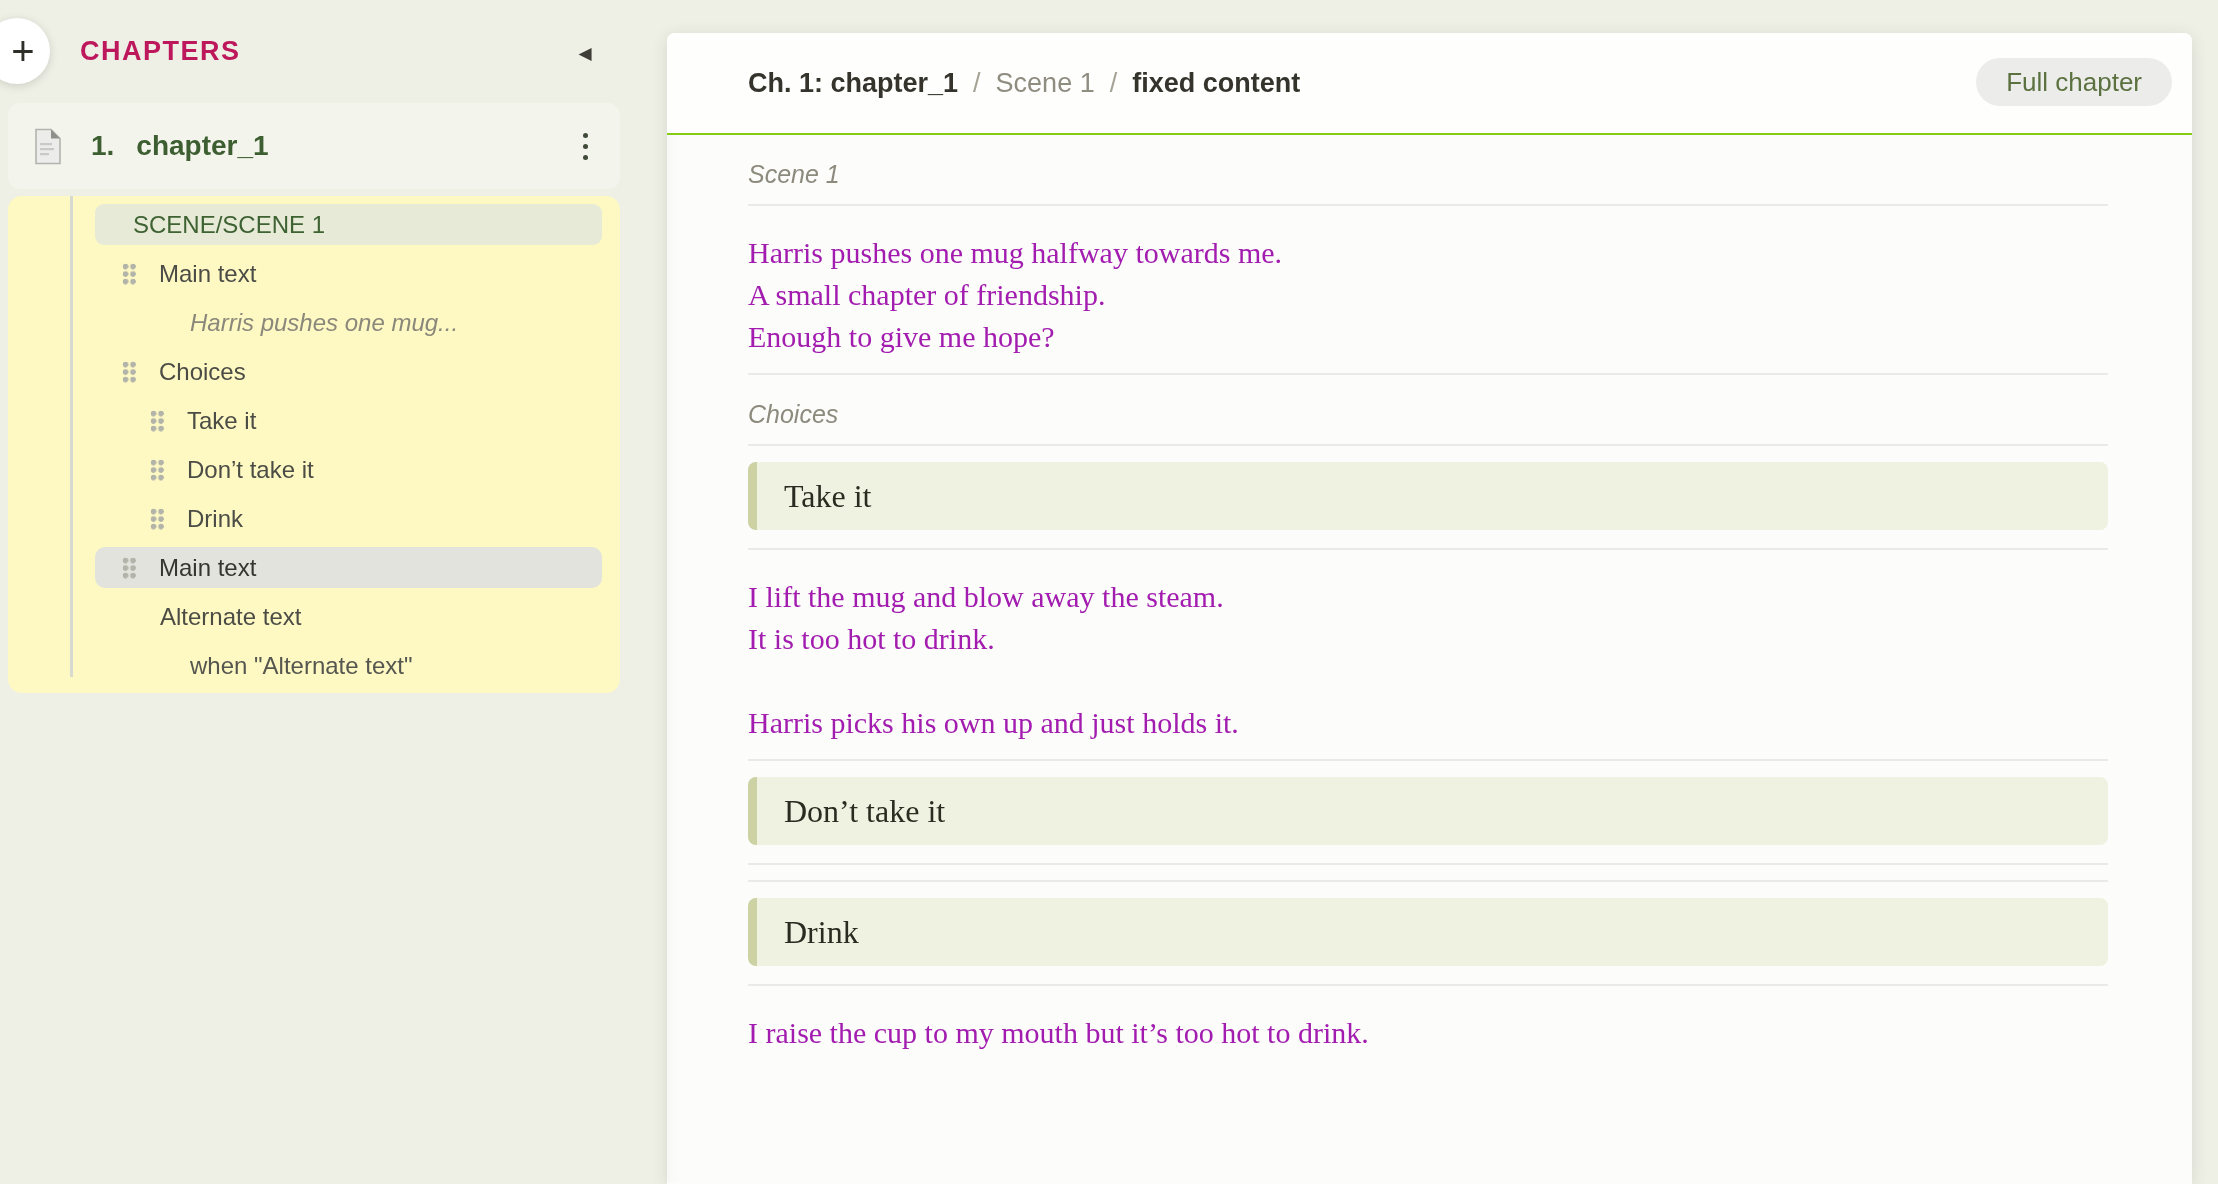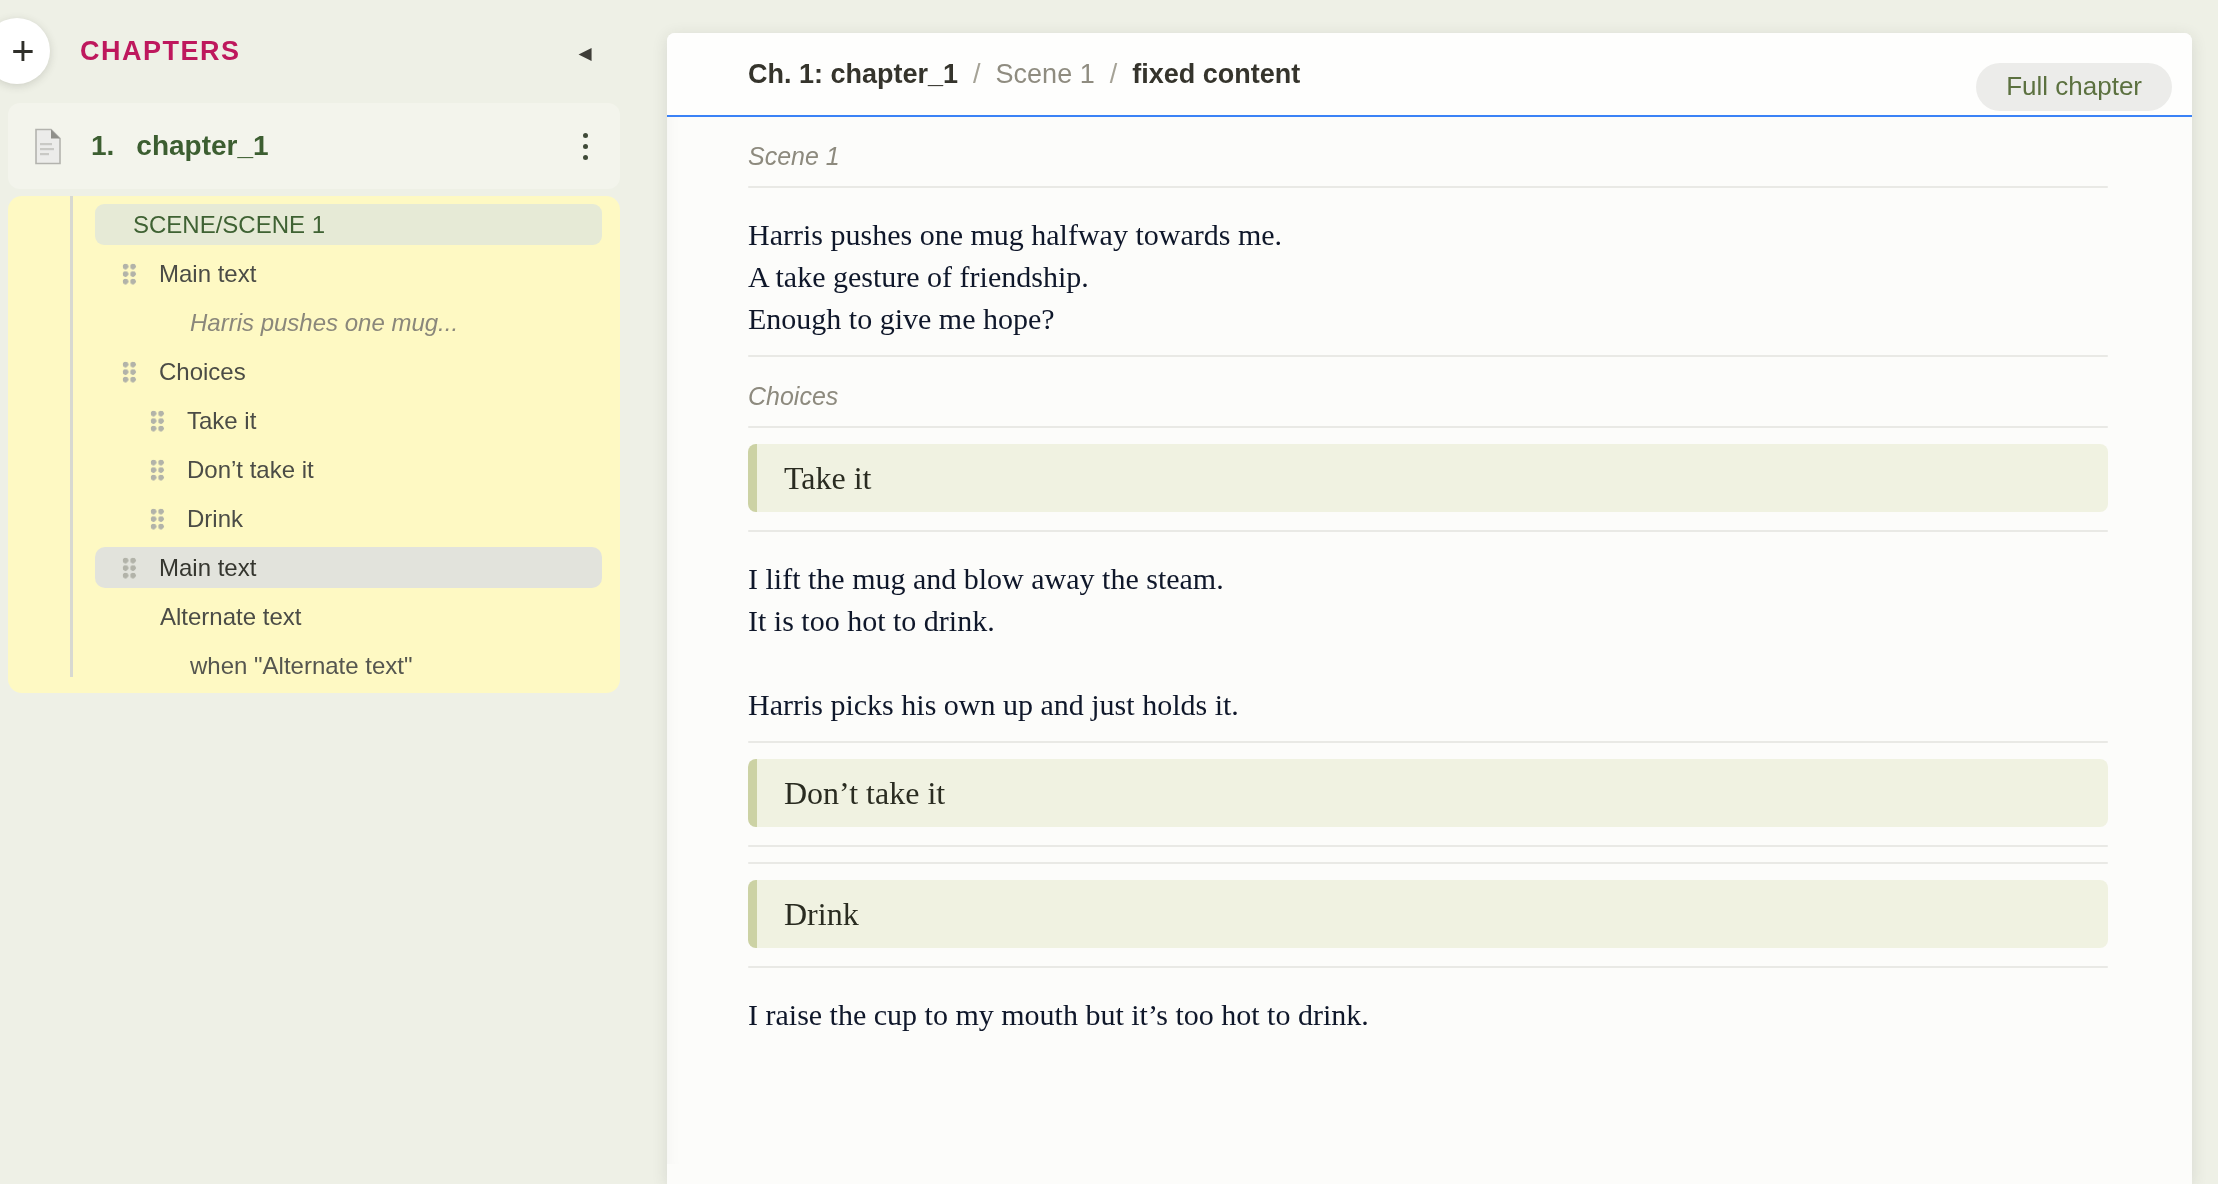--- a/index.html
+++ b/index.html
@@ -62,23 +62,23 @@
   }
   .preview-row { font-style:italic; color:#8a877b; }
   .when-row { color:#55564f; }
   
   .panel {
     position:absolute; left:667px; top:33px; width:1525px; height:1151px;
     background:#fcfcfa; border-radius:8px 8px 0 0;
     box-shadow:0 3px 16px rgba(50,50,40,.12);
   }
   .panel-header {
-    height:84px; background:#fefefd; border-radius:8px 8px 0 0;
-    border-bottom:2px solid #3b82f6;
-    display:flex; align-items:center; padding:0 20px 0 81px;
+    height:102px; background:#fefefd; border-radius:8px 8px 0 0;
+    border-bottom:2px solid #84cc16;
+    display:flex; padding:0 20px 0 81px;
   }
   .breadcrumb { display:flex; align-items:center; gap:15px; font-size:27px; }
   .bc-bold { font-weight:700; color:#35342c; cursor:pointer; }
   .bc-grey { color:#8f8c80; cursor:pointer; }
   .bc-sep  { color:#a5a296; font-weight:400; }
   .full-chapter-btn {
     margin-left:auto; height:48px; padding:0 30px; border-radius:24px; border:none;
     background:#ececea; color:#5c7140; font-size:26px; font-family:"Liberation Sans",sans-serif;
     display:flex; align-items:center; cursor:pointer;margin-top:25px;
   }
@@ -86,21 +86,21 @@
     padding:0 84px 30px 81px;
     box-shadow:inset 14px 0 18px -16px rgba(0,0,0,.05);
     height:1047px; overflow:hidden;
   }
   .sec-label { margin-top:24px; font-size:25px; font-style:italic; color:#8d8a7e; line-height:30px; }
   .hr { margin-top:15px; height:2px; background:#e9e9e5; border-radius:2px; }
   .hr-after-choice { margin-top:18px; }
   .para { margin-top:26px; }
   .bline {
     font-family:"Liberation Serif","DejaVu Serif",serif;
-    font-size:30px; line-height:42px; color:#0f172a;
+    font-size:30px; line-height:42px; color:#a21caf;
   }
   .vgap { height:42px; }
   .choice-card {
     margin-top:16px; height:68px; border-radius:8px;
     background:#f0f2e1; border-left:9px solid #ccd2a4;
     display:flex; align-items:center; padding-left:27px; cursor:pointer;
   }
   .choice-title {
     font-family:"Liberation Serif","DejaVu Serif",serif;
     font-size:32px; color:#2a2c21;
@@ -202,21 +202,21 @@
     <button class="full-chapter-btn">Full chapter</button>
   </div>
 
   <div class="panel-content">
 
     <div class="sec-label">Scene 1</div>
     <div class="hr"></div>
 
     <div class="para">
       <div class="bline">Harris pushes one mug halfway towards me.</div>
-      <div class="bline">A take gesture of friendship.</div>
+      <div class="bline">A small chapter of friendship.</div>
       <div class="bline">Enough to give me hope?</div>
     </div>
 
     <div class="hr"></div>
     <div class="sec-label">Choices</div>
     <div class="hr"></div>
 
     <div class="choice-card">
       <span class="choice-title">Take it</span>
     </div>

